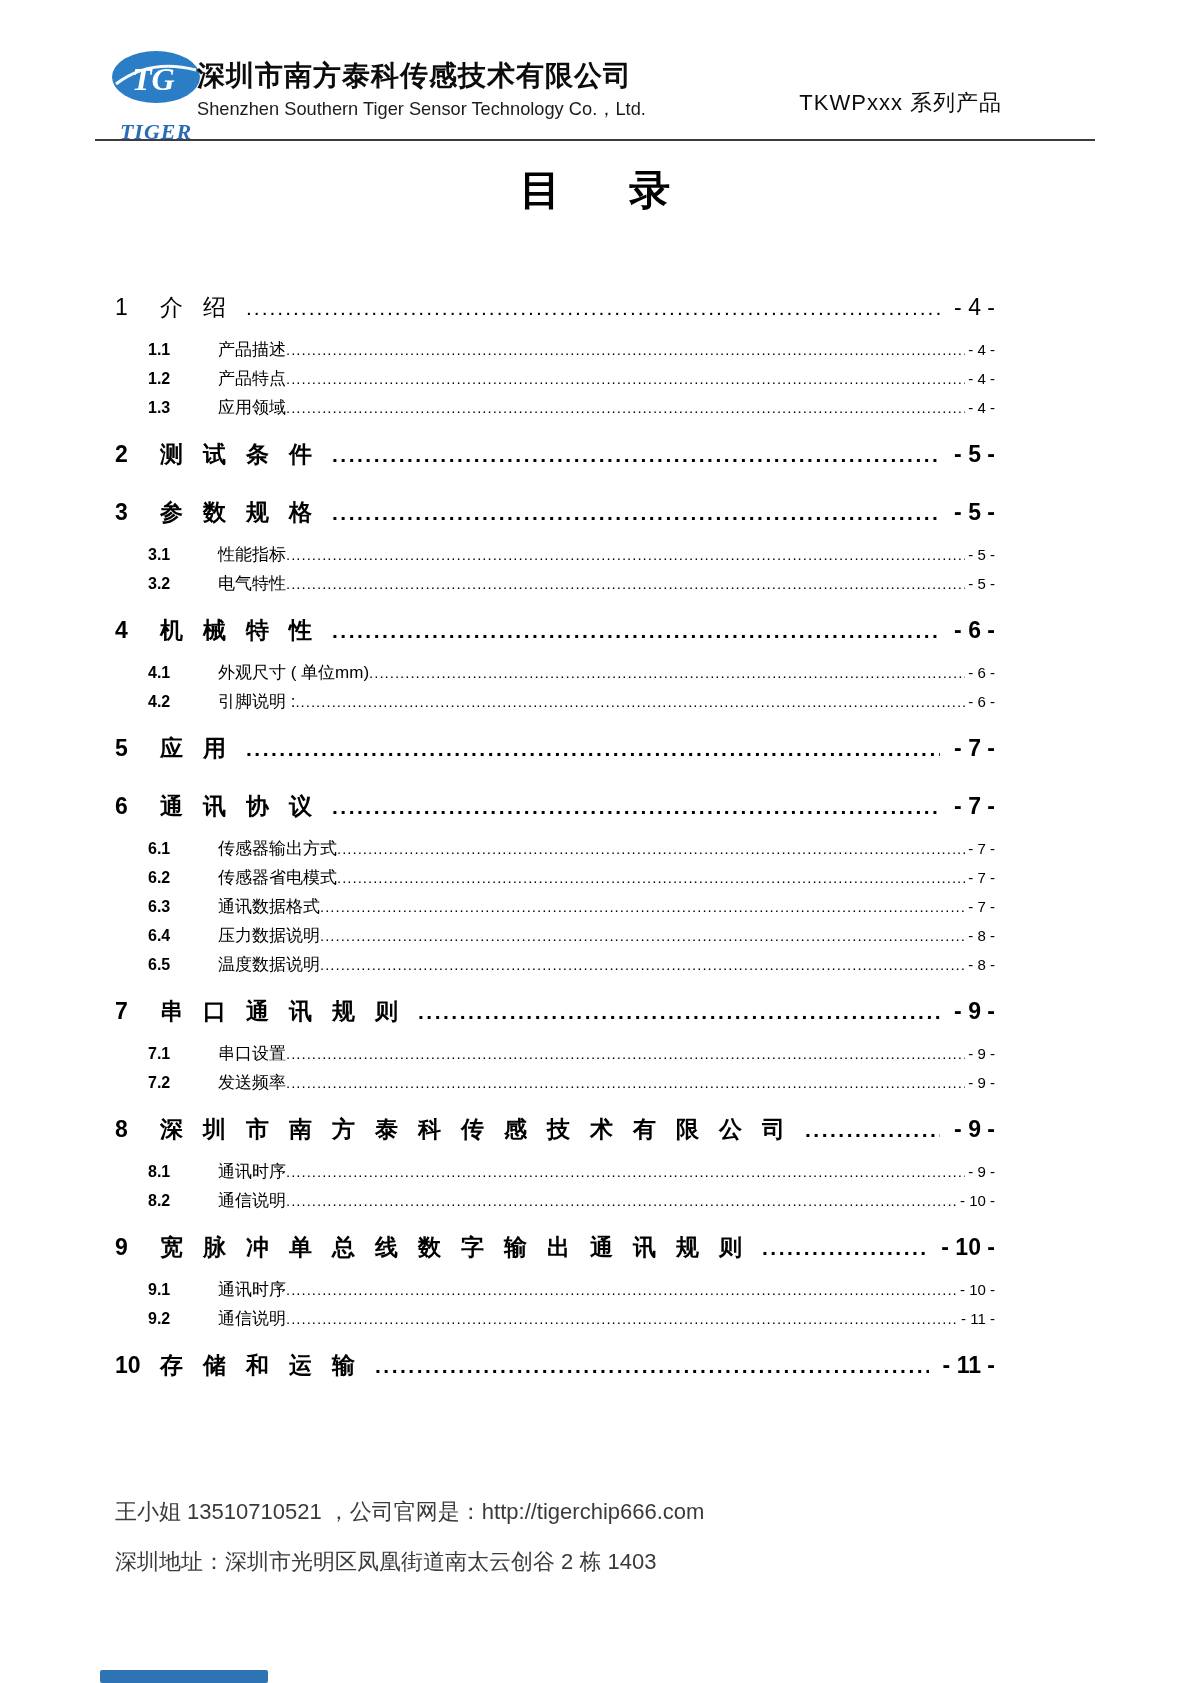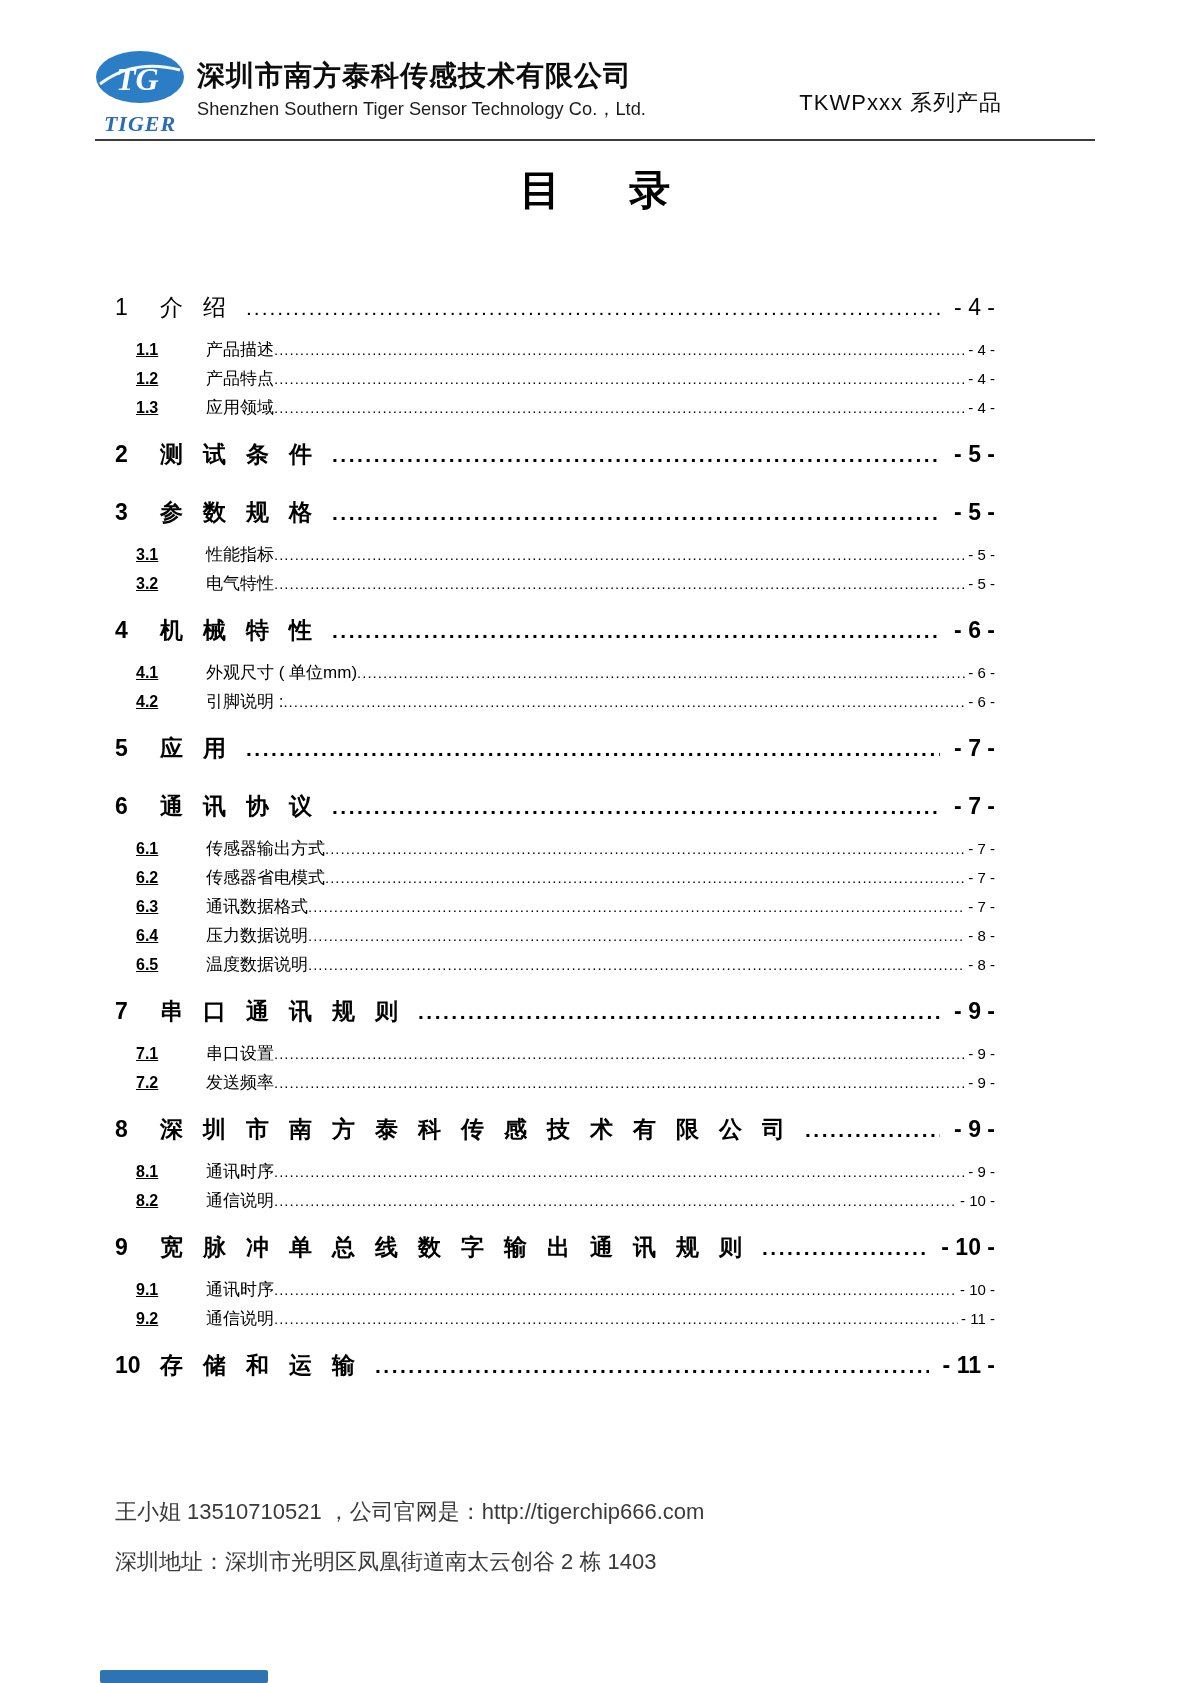--- a/index.html
+++ b/index.html
@@ -8,26 +8,26 @@
   .page {
     position: relative;
     width: 1190px;
     height: 1683px;
     margin: 0 auto;
     background: #ffffff;
     overflow: hidden;
   }
 
   
-  .logo { position: absolute; left: 92px; top: 50px; width: 96px; text-align: center; }
+  .logo { position: absolute; left: 108px; top: 50px; width: 96px; text-align: center; }
   .logo-wordmark {
     font-family: "Liberation Serif", "DejaVu Serif", serif;
     font-weight: bold; font-style: italic;
     font-size: 22px; letter-spacing: 1px;
-    color: #2a6cb5; margin-top: 1px;
+    color: #2a6cb5; margin-top: 9px;
   }
   .company-block { position: absolute; left: 197px; top: 56px; }
   .company-cn {
     font-size: 28px; font-weight: 700; color: #0c0c0c;
     letter-spacing: 1px; line-height: 40px;
   }
   .company-en {
     font-size: 19px; color: #1c1c1c; line-height: 26px;
     letter-spacing: 0px; transform: scaleX(0.96); transform-origin: left;
   }
@@ -63,21 +63,21 @@
   .toc-row.l1 + .toc-row.l1 { margin-top: 27px; }
   .toc-row.l1 .num { min-width: 45px; }
   .toc-row.l1 .ttl { letter-spacing: 20px; }
   .toc-row.l1 .dots { letter-spacing: 2.5px; font-size: 21px; }
   .toc-row.l1 .pg { padding-left: 14px; }
   .toc-row.l1.light { font-weight: 400; }
   .toc-row.l1.light .dots { letter-spacing: 2px; }
 
   .toc-row.l2 { font-size: 17px; line-height: 29px; color: #000; }
   .toc-row.l1 + .toc-row.l2 { margin-top: 12px; }
-  .toc-row.l2 .num { margin-left: 21px; min-width: 70px; font-weight: 700; font-size: 16px; text-decoration: underline; }
+  .toc-row.l2 .num { margin-left: 33px; min-width: 70px; font-weight: 700; font-size: 16px; }
   .toc-row.l2 .dots { letter-spacing: 1px; font-size: 15px; }
   .toc-row.l2 .pg { font-size: 15px; padding-left: 3px; }
 
   
   .footer { position: absolute; left: 115px; top: 1487px; font-size: 22px; color: #3a3a3a; }
   .footer .f-line { line-height: 50px; white-space: pre; }
   .footer a-like, .footer .url { color: #3a3a3a; text-decoration: none; }
   .accent-bar {
     position: absolute; left: 100px; bottom: 0;
     width: 168px; height: 13px; background: #2e74b5; border-radius: 2px;

